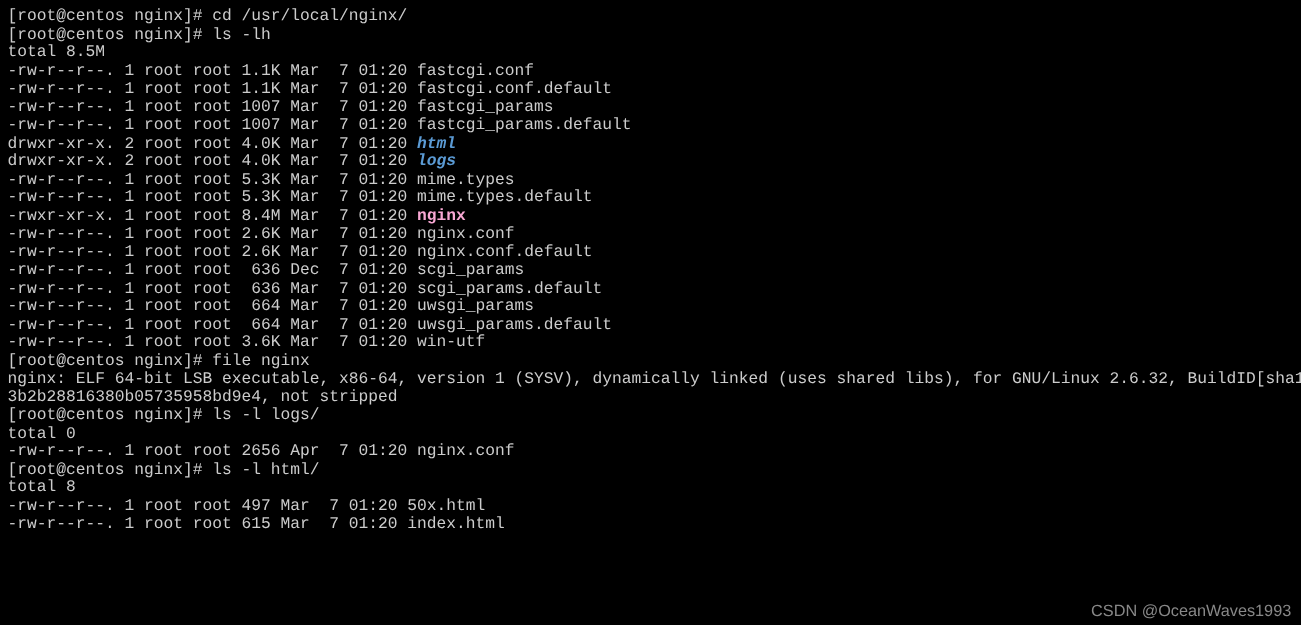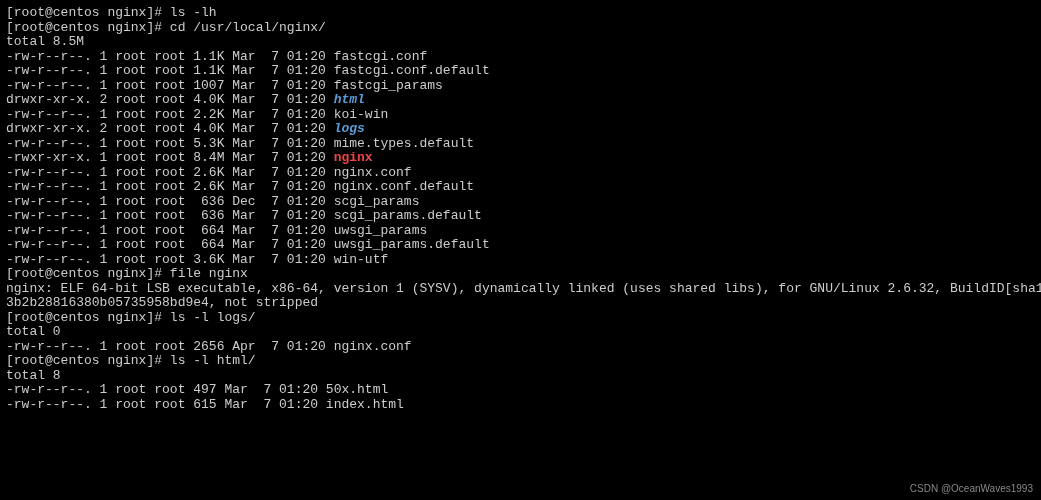--- a/index.html
+++ b/index.html
@@ -21,52 +21,53 @@
     }
     .line {
       white-space: pre;
     }
     .dir {
       color: #5b9bd5;
       font-weight: bold;
       font-style: italic;
     }
     .exec {
-      color: #ef4444;
+      color: #f9a8d4;
       font-weight: bold;
     }
     .cursor {
       display: inline-block;
       width: 7px;
       height: 13px;
       border: 1px solid #8bc34a;
       vertical-align: text-bottom;
     }
     .watermark {
       position: absolute;
       bottom: 4px;
       right: 8px;
       color: #888;
-      font-size: 10px;
+      font-size: 13px;
       font-family: Arial, sans-serif;
     }
   </style>
 </head>
 <body>
 
 <div id="terminal">
+    <div class="line">[root@centos nginx]# cd /usr/local/nginx/</div>
     <div class="line">[root@centos nginx]# ls -lh</div>
-    <div class="line">[root@centos nginx]# cd /usr/local/nginx/</div>
     <div class="line">total 8.5M</div>
     <div class="line">-rw-r--r--. 1 root root 1.1K Mar  7 01:20 fastcgi.conf</div>
     <div class="line">-rw-r--r--. 1 root root 1.1K Mar  7 01:20 fastcgi.conf.default</div>
     <div class="line">-rw-r--r--. 1 root root 1007 Mar  7 01:20 fastcgi_params</div>
+    <div class="line">-rw-r--r--. 1 root root 1007 Mar  7 01:20 fastcgi_params.default</div>
     <div class="line">drwxr-xr-x. 2 root root 4.0K Mar  7 01:20 <span class="dir">html</span></div>
-    <div class="line">-rw-r--r--. 1 root root 2.2K Mar  7 01:20 koi-win</div>
     <div class="line">drwxr-xr-x. 2 root root 4.0K Mar  7 01:20 <span class="dir">logs</span></div>
+    <div class="line">-rw-r--r--. 1 root root 5.3K Mar  7 01:20 mime.types</div>
     <div class="line">-rw-r--r--. 1 root root 5.3K Mar  7 01:20 mime.types.default</div>
     <div class="line">-rwxr-xr-x. 1 root root 8.4M Mar  7 01:20 <span class="exec">nginx</span></div>
     <div class="line">-rw-r--r--. 1 root root 2.6K Mar  7 01:20 nginx.conf</div>
     <div class="line">-rw-r--r--. 1 root root 2.6K Mar  7 01:20 nginx.conf.default</div>
     <div class="line">-rw-r--r--. 1 root root  636 Dec  7 01:20 scgi_params</div>
     <div class="line">-rw-r--r--. 1 root root  636 Mar  7 01:20 scgi_params.default</div>
     <div class="line">-rw-r--r--. 1 root root  664 Mar  7 01:20 uwsgi_params</div>
     <div class="line">-rw-r--r--. 1 root root  664 Mar  7 01:20 uwsgi_params.default</div>
     <div class="line">-rw-r--r--. 1 root root 3.6K Mar  7 01:20 win-utf</div>
     <div class="line">[root@centos nginx]# file nginx</div>

